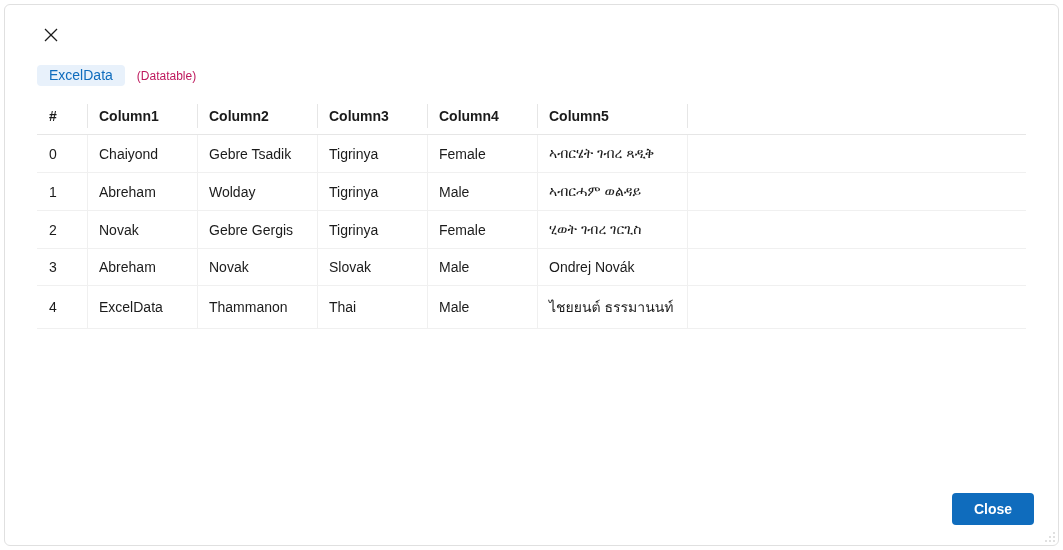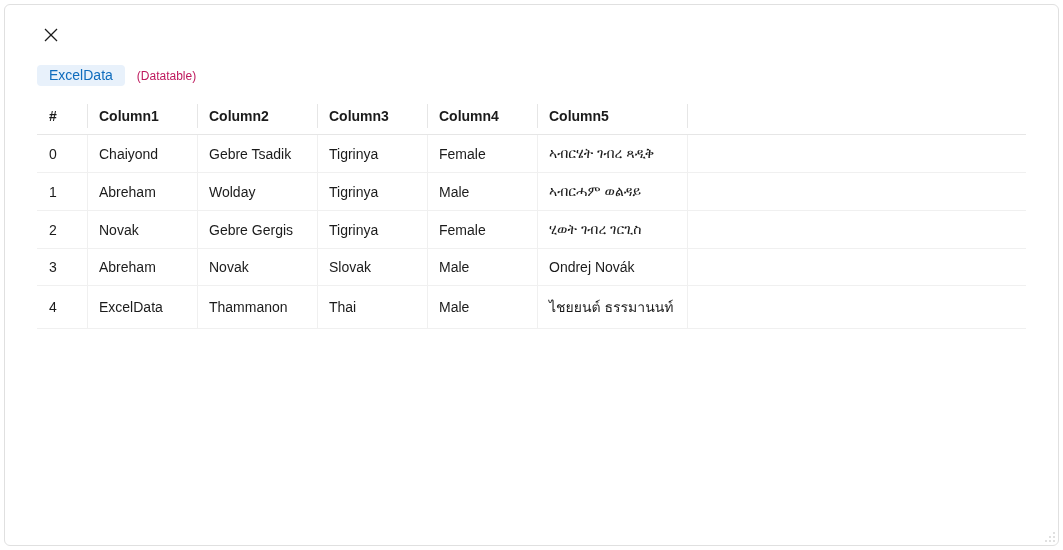--- a/index.html
+++ b/index.html
@@ -225,20 +225,23 @@
             <td>Thammanon</td>
             <td>Thai</td>
             <td>Male</td>
             <td>ไชยยนต์ ธรรมานนท์</td>
             <td></td>
           </tr>
         </tbody>
     </table>
   </div>
 
+  <div class="footer">
+    <button class="btn-primary">Close</button>
+  </div>
 
   <svg class="resize-grip" viewBox="0 0 14 14">
     <circle cx="12" cy="4" r="1" fill="#888"></circle>
     <circle cx="8" cy="8" r="1" fill="#888"></circle>
     <circle cx="12" cy="8" r="1" fill="#888"></circle>
     <circle cx="4" cy="12" r="1" fill="#888"></circle>
     <circle cx="8" cy="12" r="1" fill="#888"></circle>
     <circle cx="12" cy="12" r="1" fill="#888"></circle>
   </svg>
 </div>

